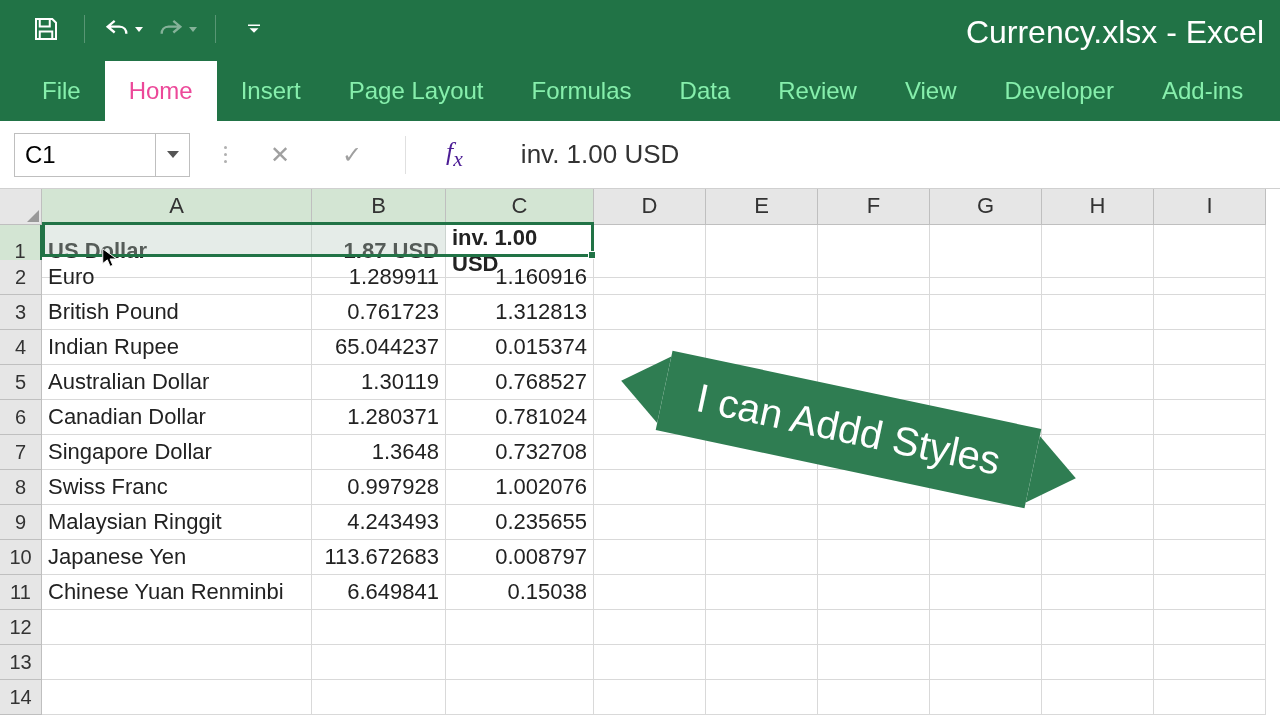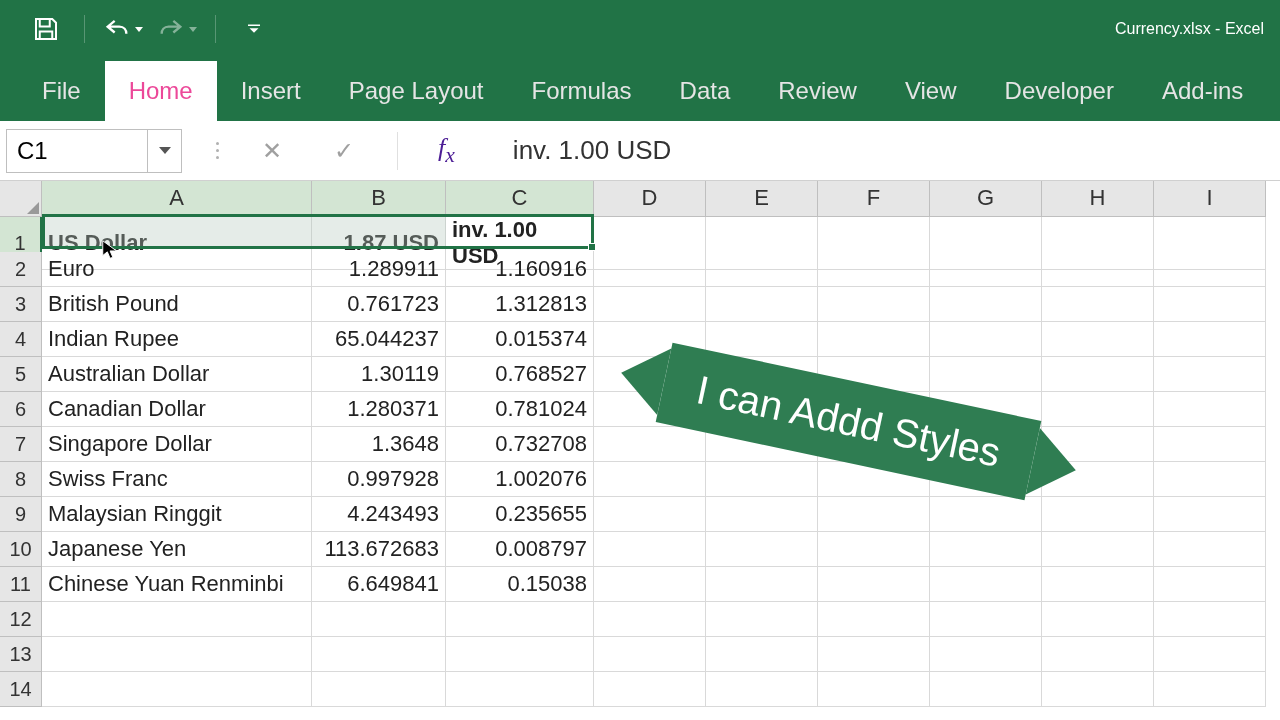--- a/index.html
+++ b/index.html
@@ -4,31 +4,31 @@
 <style>
   * { box-sizing: border-box; margin: 0; padding: 0; }
   body { font-family: "Segoe UI", Arial, sans-serif; font-size: 14px; background: #fff; overflow: hidden; width: 1280px; height: 720px; }
 
   
   .titlebar { background: #217346; height: 58px; display: flex; align-items: center; color: #fff; position: relative; }
   .qat { display: flex; align-items: center; gap: 14px; padding-left: 26px; }
   .qat-icon { width: 40px; height: 40px; display: flex; align-items: center; justify-content: center; cursor: pointer; }
   .qat-sep { width: 1px; height: 28px; background: rgba(255,255,255,0.25); margin: 0 4px; }
   .caret-dn { width:0;height:0;border-left:4px solid transparent;border-right:4px solid transparent;border-top:5px solid #fff;margin-left:4px; }
-  .doc-title { position: absolute; right: 16px; top: 20px; font-size: 16px; color: #fff; white-space: nowrap; }
+  .doc-title { position: absolute; right: 16px; top: 14px; font-size: 32px; color: #fff; white-space: nowrap; }
 
   
   .ribbon { background: #217346; height: 63px; display: flex; align-items: flex-end; padding: 0 18px; gap: 0; }
-  .tab { color: #e5e5e5; font-size: 24px; padding: 16px 24px; cursor: pointer; white-space: nowrap; }
+  .tab { color: #86efac; font-size: 24px; padding: 16px 24px; cursor: pointer; white-space: nowrap; }
   .tab.active { background: #fff; color: #ec4899; }
   .tab.file { font-weight: 400; }
   .tellme { display:flex; align-items:center; gap:8px; color:#fff; font-size:24px; padding:16px 8px 16px 18px; }
 
   
-  .fbar { height: 60px; display: flex; align-items: center; border-bottom: 1px solid #d0d0d0; padding: 0 6px; gap: 34px; background:#fff; }
+  .fbar { height: 68px; display: flex; align-items: center; border-bottom: 1px solid #d0d0d0; padding: 0 14px; gap: 34px; background:#fff; }
   .namebox { width: 176px; height: 44px; border: 1px solid #bfbfbf; display:flex; align-items:center; padding:0 10px; position:relative; font-size:24px; }
   .namebox .dd { position:absolute; right:0; top:0; width:34px; height:100%; border-left:1px solid #bfbfbf; display:flex; align-items:center; justify-content:center; }
   .chev { width:0;height:0;border-left:6px solid transparent;border-right:6px solid transparent;border-top:7px solid #555; }
   .fsep { width:1px; height:38px; background:#e0e0e0; }
   .vdots { display:flex; flex-direction:column; gap:4px; }
   .vdots div { width:3px; height:3px; background:#b0b0b0; border-radius:50%; }
   .fx-btn { width:38px; height:38px; display:flex; align-items:center; justify-content:center; color:#a0a0a0; font-size:24px; }
   .fx-label { font-style: italic; font-family: "Times New Roman", serif; font-size:26px; color:#4c1d95; padding:0 6px; }
   .fval { font-size: 26px; color:#333; padding-left: 18px; flex:1; }
 

